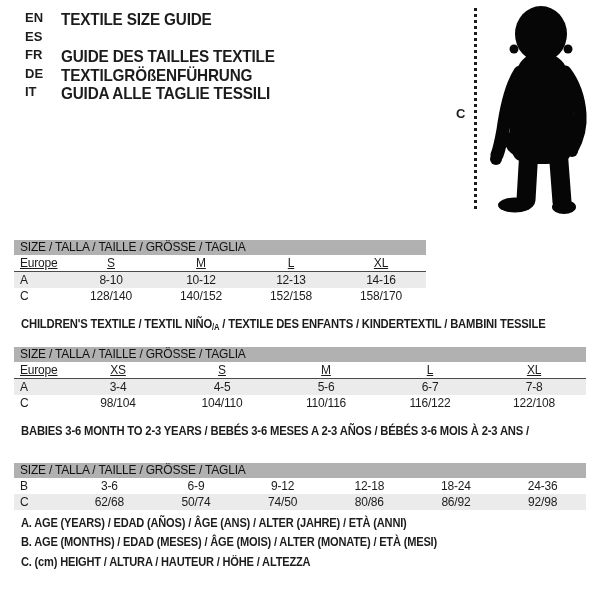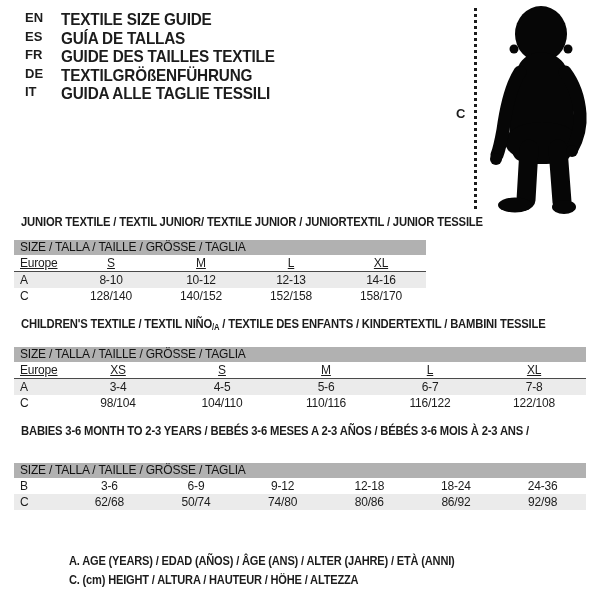--- a/index.html
+++ b/index.html
@@ -30,36 +30,35 @@
     font-size:12px;letter-spacing:-0.2px;}
   .tbl-junior{top:240px;width:412px;}
   .tbl-children{top:347px;width:572px;}
   .tbl-babies{top:463px;width:572px;}
   table.sizes td{padding:0;text-align:center;height:16px;line-height:16px;overflow:hidden;white-space:nowrap;}
   table.sizes td.lbl{text-align:left;padding-left:6px;}
   tr.bar td{background:#b1b1b1;text-align:left;padding-left:6px;height:15px;line-height:15px;color:#121212;}
   tr.euro td{border-bottom:1.5px solid #4a4a4a;text-decoration:underline;}
   tr.shade td{background:#ebebeb;}
   
-  .footnotes{position:absolute;left:21px;top:552px;margin-left:48px;}
+  .footnotes{position:absolute;left:21px;top:514px;}
   .footnote{font-weight:bold;font-size:12.3px;height:19.3px;line-height:19.3px;white-space:nowrap;}
 </style>
 </head>
 <body>
 
 <div class="canvas">
 
   <div class="lang-block">
     <div class="lang-row">
       <span class="lang-code">EN</span>
       <span class="lang-label"><span class="condense">TEXTILE SIZE GUIDE</span></span>
     </div>
     <div class="lang-row">
       <span class="lang-code">ES</span>
-      <span class="lang-label"><span class="condense">GUÍA DE TALLAS</span></span>
     </div>
     <div class="lang-row">
       <span class="lang-code">FR</span>
       <span class="lang-label"><span class="condense">GUIDE DES TAILLES TEXTILE</span></span>
     </div>
     <div class="lang-row">
       <span class="lang-code">DE</span>
       <span class="lang-label"><span class="condense">TEXTILGRÖßENFÜHRUNG</span></span>
     </div>
     <div class="lang-row">
@@ -85,23 +84,20 @@
       <path d="M71,145 L75,198" stroke-width="19"></path>
     </g>
     <g fill="#060606" stroke="none">
       <circle cx="9" cy="155" r="6"></circle>
       <circle cx="85" cy="147" r="6"></circle>
       <ellipse cx="28" cy="201" rx="17" ry="7.5"></ellipse>
       <ellipse cx="77" cy="203" rx="12" ry="7"></ellipse>
     </g>
   </svg>
 
-  <div class="section-heading heading-junior">
-    <span class="condense">JUNIOR TEXTILE / TEXTIL JUNIOR/ TEXTILE JUNIOR / JUNIORTEXTIL / JUNIOR TESSILE</span>
-  </div>
   <table class="sizes tbl-junior">
     <colgroup>
         <col style="width:52px">
         <col style="width:90px">
         <col style="width:90px">
         <col style="width:90px">
         <col style="width:90px">
       </colgroup>
     <tbody>
         <tr class="bar">
@@ -199,26 +195,27 @@
       <td>6-9</td>
       <td>9-12</td>
       <td>12-18</td>
       <td>18-24</td>
       <td>24-36</td>
     </tr>
     <tr class="shade">
       <td class="lbl">C</td>
       <td>62/68</td>
       <td>50/74</td>
-      <td>74/80</td>
+      <td>74/50</td>
       <td>80/86</td>
       <td>86/92</td>
       <td>92/98</td>
     </tr>
   </tbody>
     </table>
 
   <div class="footnotes">
     <div class="footnote"><span class="condense">A. AGE (YEARS) / EDAD (AÑOS) / ÂGE (ANS) / ALTER (JAHRE) / ETÀ (ANNI)</span></div>
+    <div class="footnote"><span class="condense">B. AGE (MONTHS) / EDAD (MESES) / ÂGE (MOIS) / ALTER (MONATE) / ETÀ (MESI)</span></div>
     <div class="footnote"><span class="condense">C. (cm) HEIGHT / ALTURA / HAUTEUR / HÖHE / ALTEZZA</span></div>
   </div>
 
 </div>
 
 </body></html>

